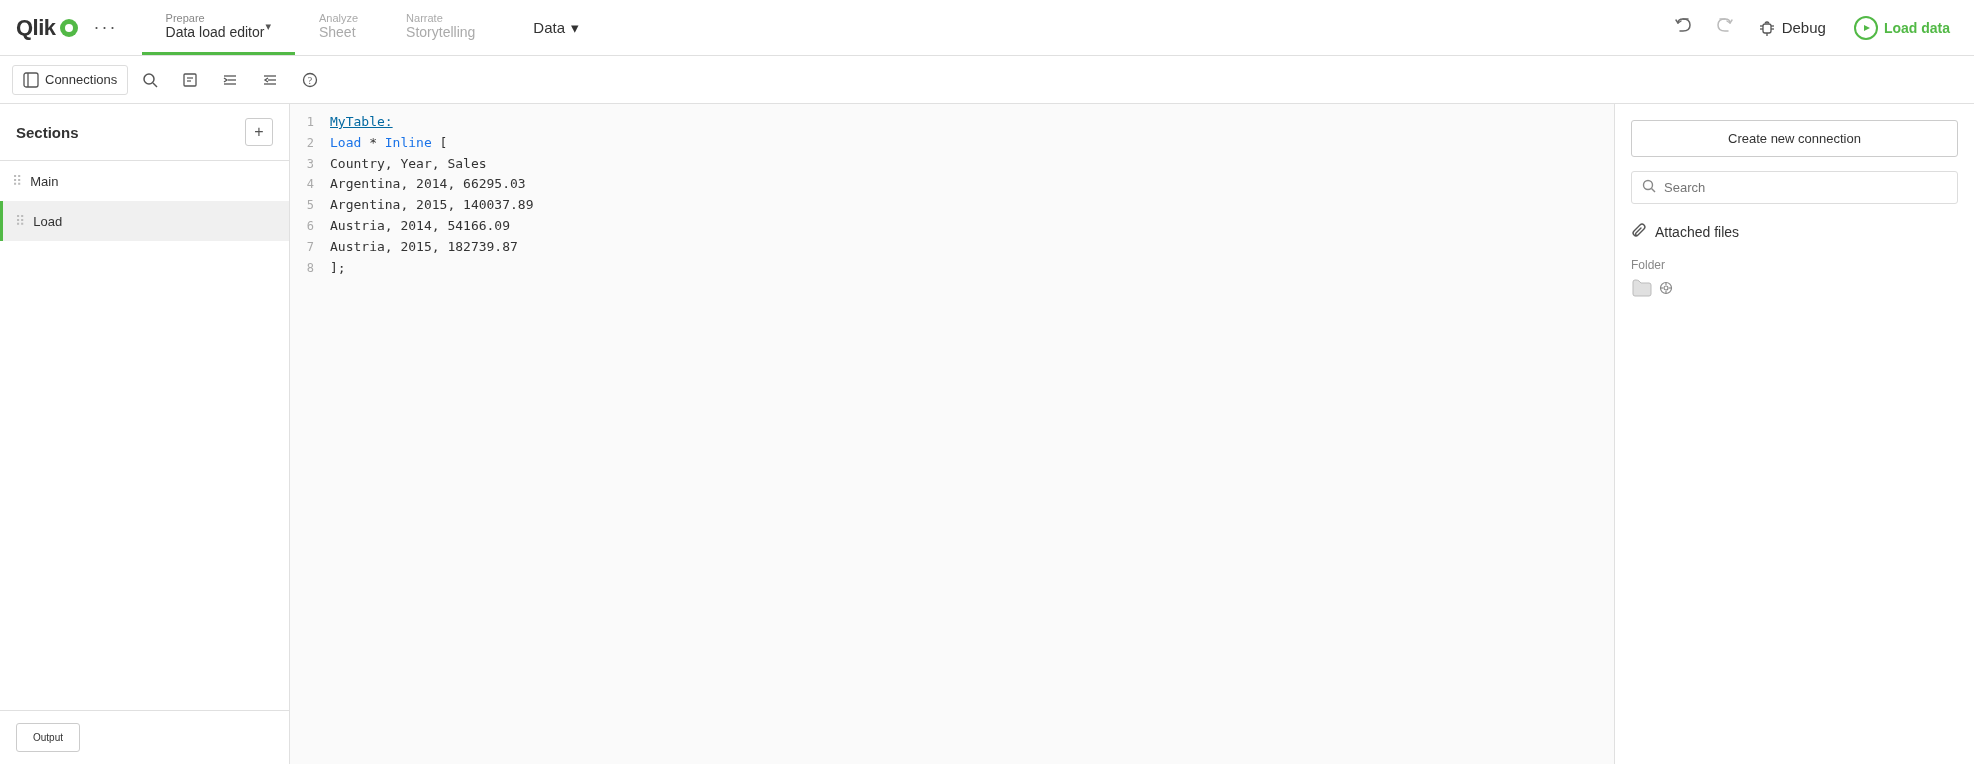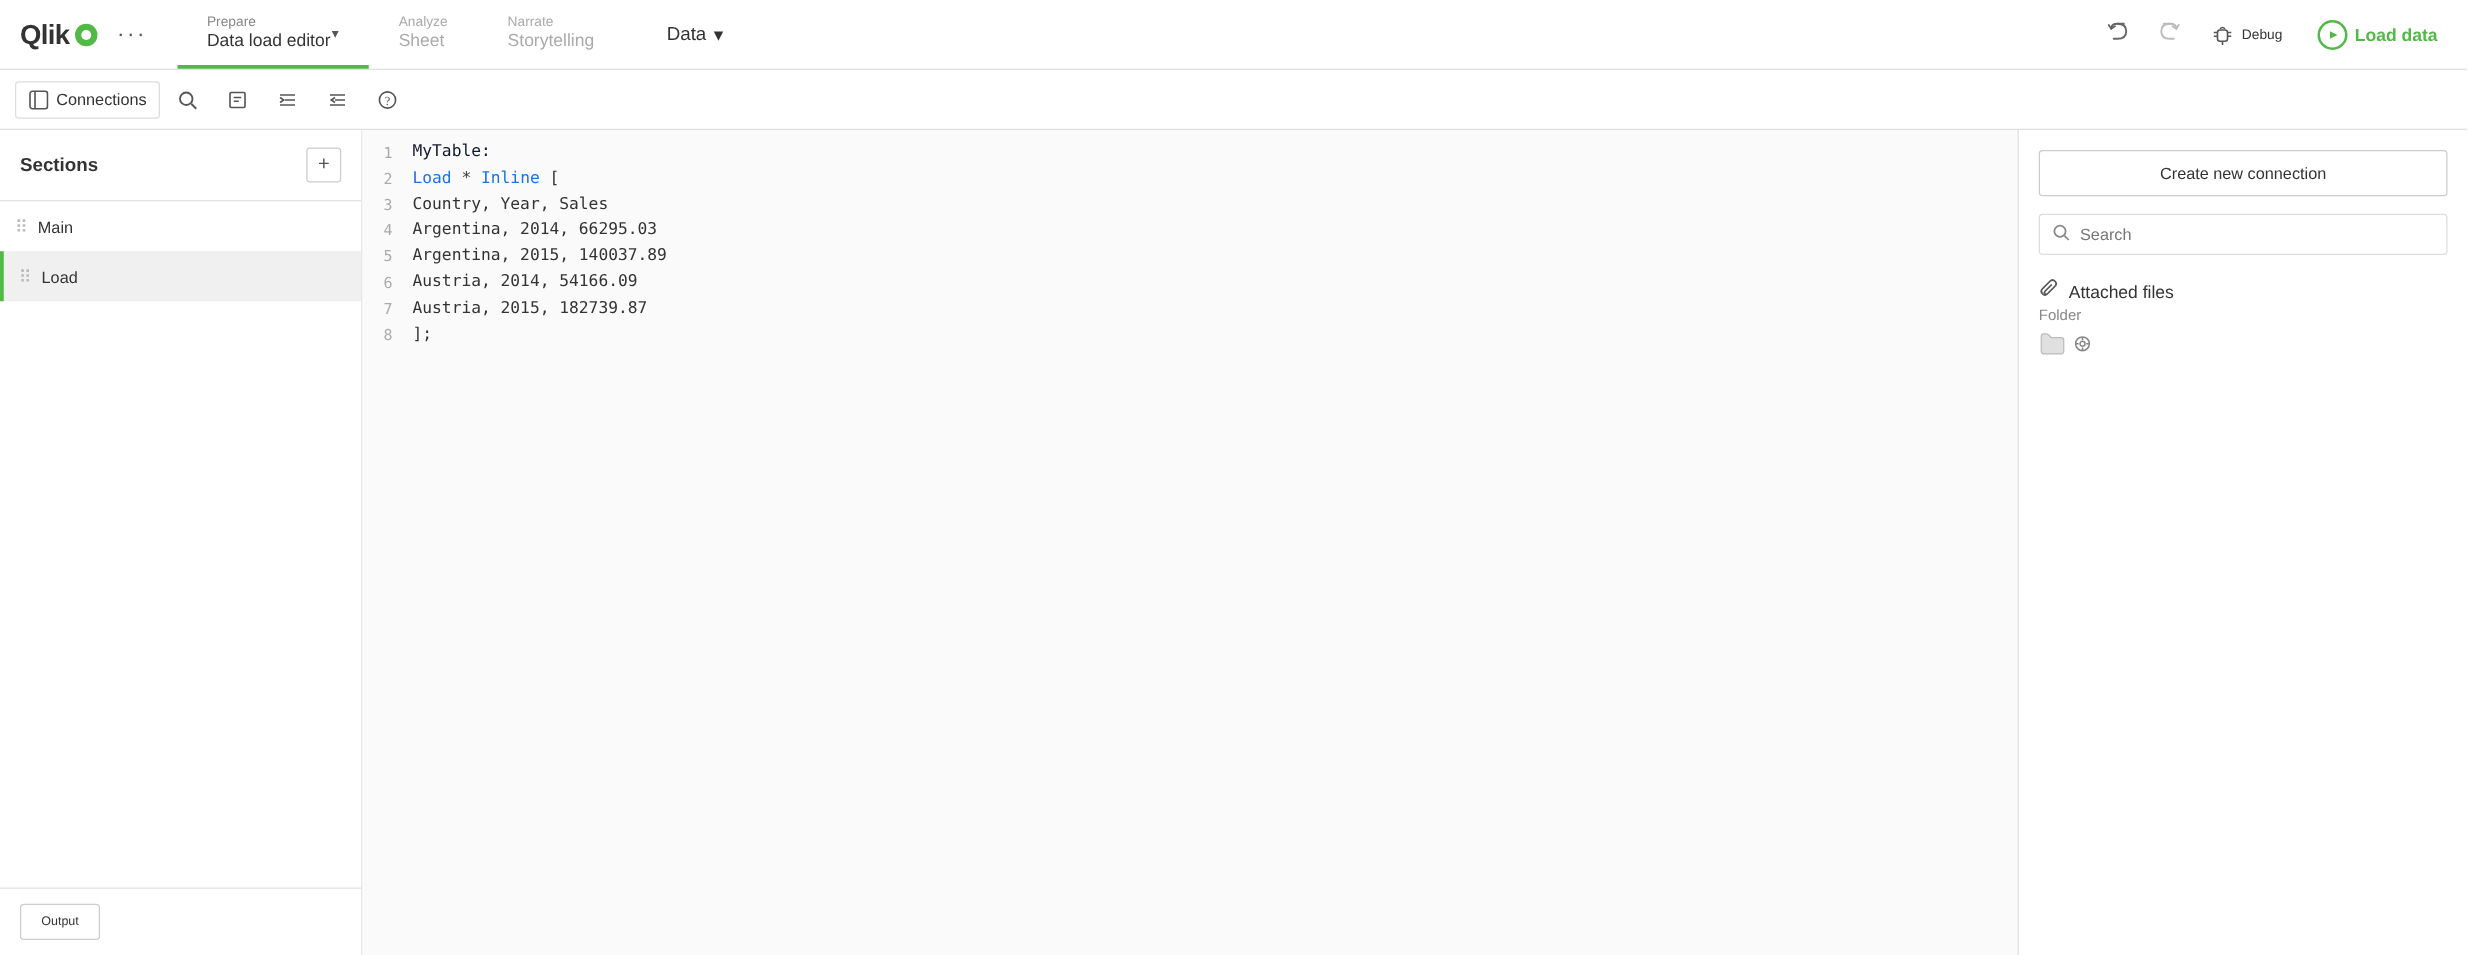--- a/index.html
+++ b/index.html
@@ -110,21 +110,21 @@
       color: #666;
       font-size: 18px;
       padding: 4px;
     }
     .debug-btn {
       display: flex;
       align-items: center;
       gap: 6px;
       cursor: pointer;
       color: #333;
-      font-size: 11px;
+      font-size: 15px;
       padding: 4px 8px;
     }
     .load-data-btn {
       display: flex;
       align-items: center;
       gap: 6px;
       cursor: pointer;
       color: #52b946;
       font-size: 14px;
       font-weight: 600;
@@ -273,21 +273,21 @@
       color: #aaa;
       font-size: 12px;
       user-select: none;
       padding-top: 1px;
     }
     .line-content {
       flex: 1;
       white-space: pre;
       color: #333;
     }
-    .color-purple { color: #0f172a; }
+    .color-purple { color: #0369a1; text-decoration: underline; }
     .color-blue { color: #1a73e8; }
 
     
     .right-panel {
       width: 360px;
       min-width: 360px;
       border-left: 1px solid #e0e0e0;
       background: #fff;
       display: flex;
       flex-direction: column;
@@ -340,21 +340,21 @@
     .attached-files-section {
       margin-top: 4px;
     }
     .attached-files-header {
       display: flex;
       align-items: center;
       gap: 8px;
       font-size: 14px;
       font-weight: 500;
       color: #333;
-      margin-bottom: 2px;
+      margin-bottom: 16px;
     }
     .paperclip-icon { color: #555; font-size: 16px; }
     .folder-label {
       font-size: 12px;
       color: #888;
       margin-bottom: 6px;
     }
     .folder-icon-area {
       display: flex;
       align-items: center;

